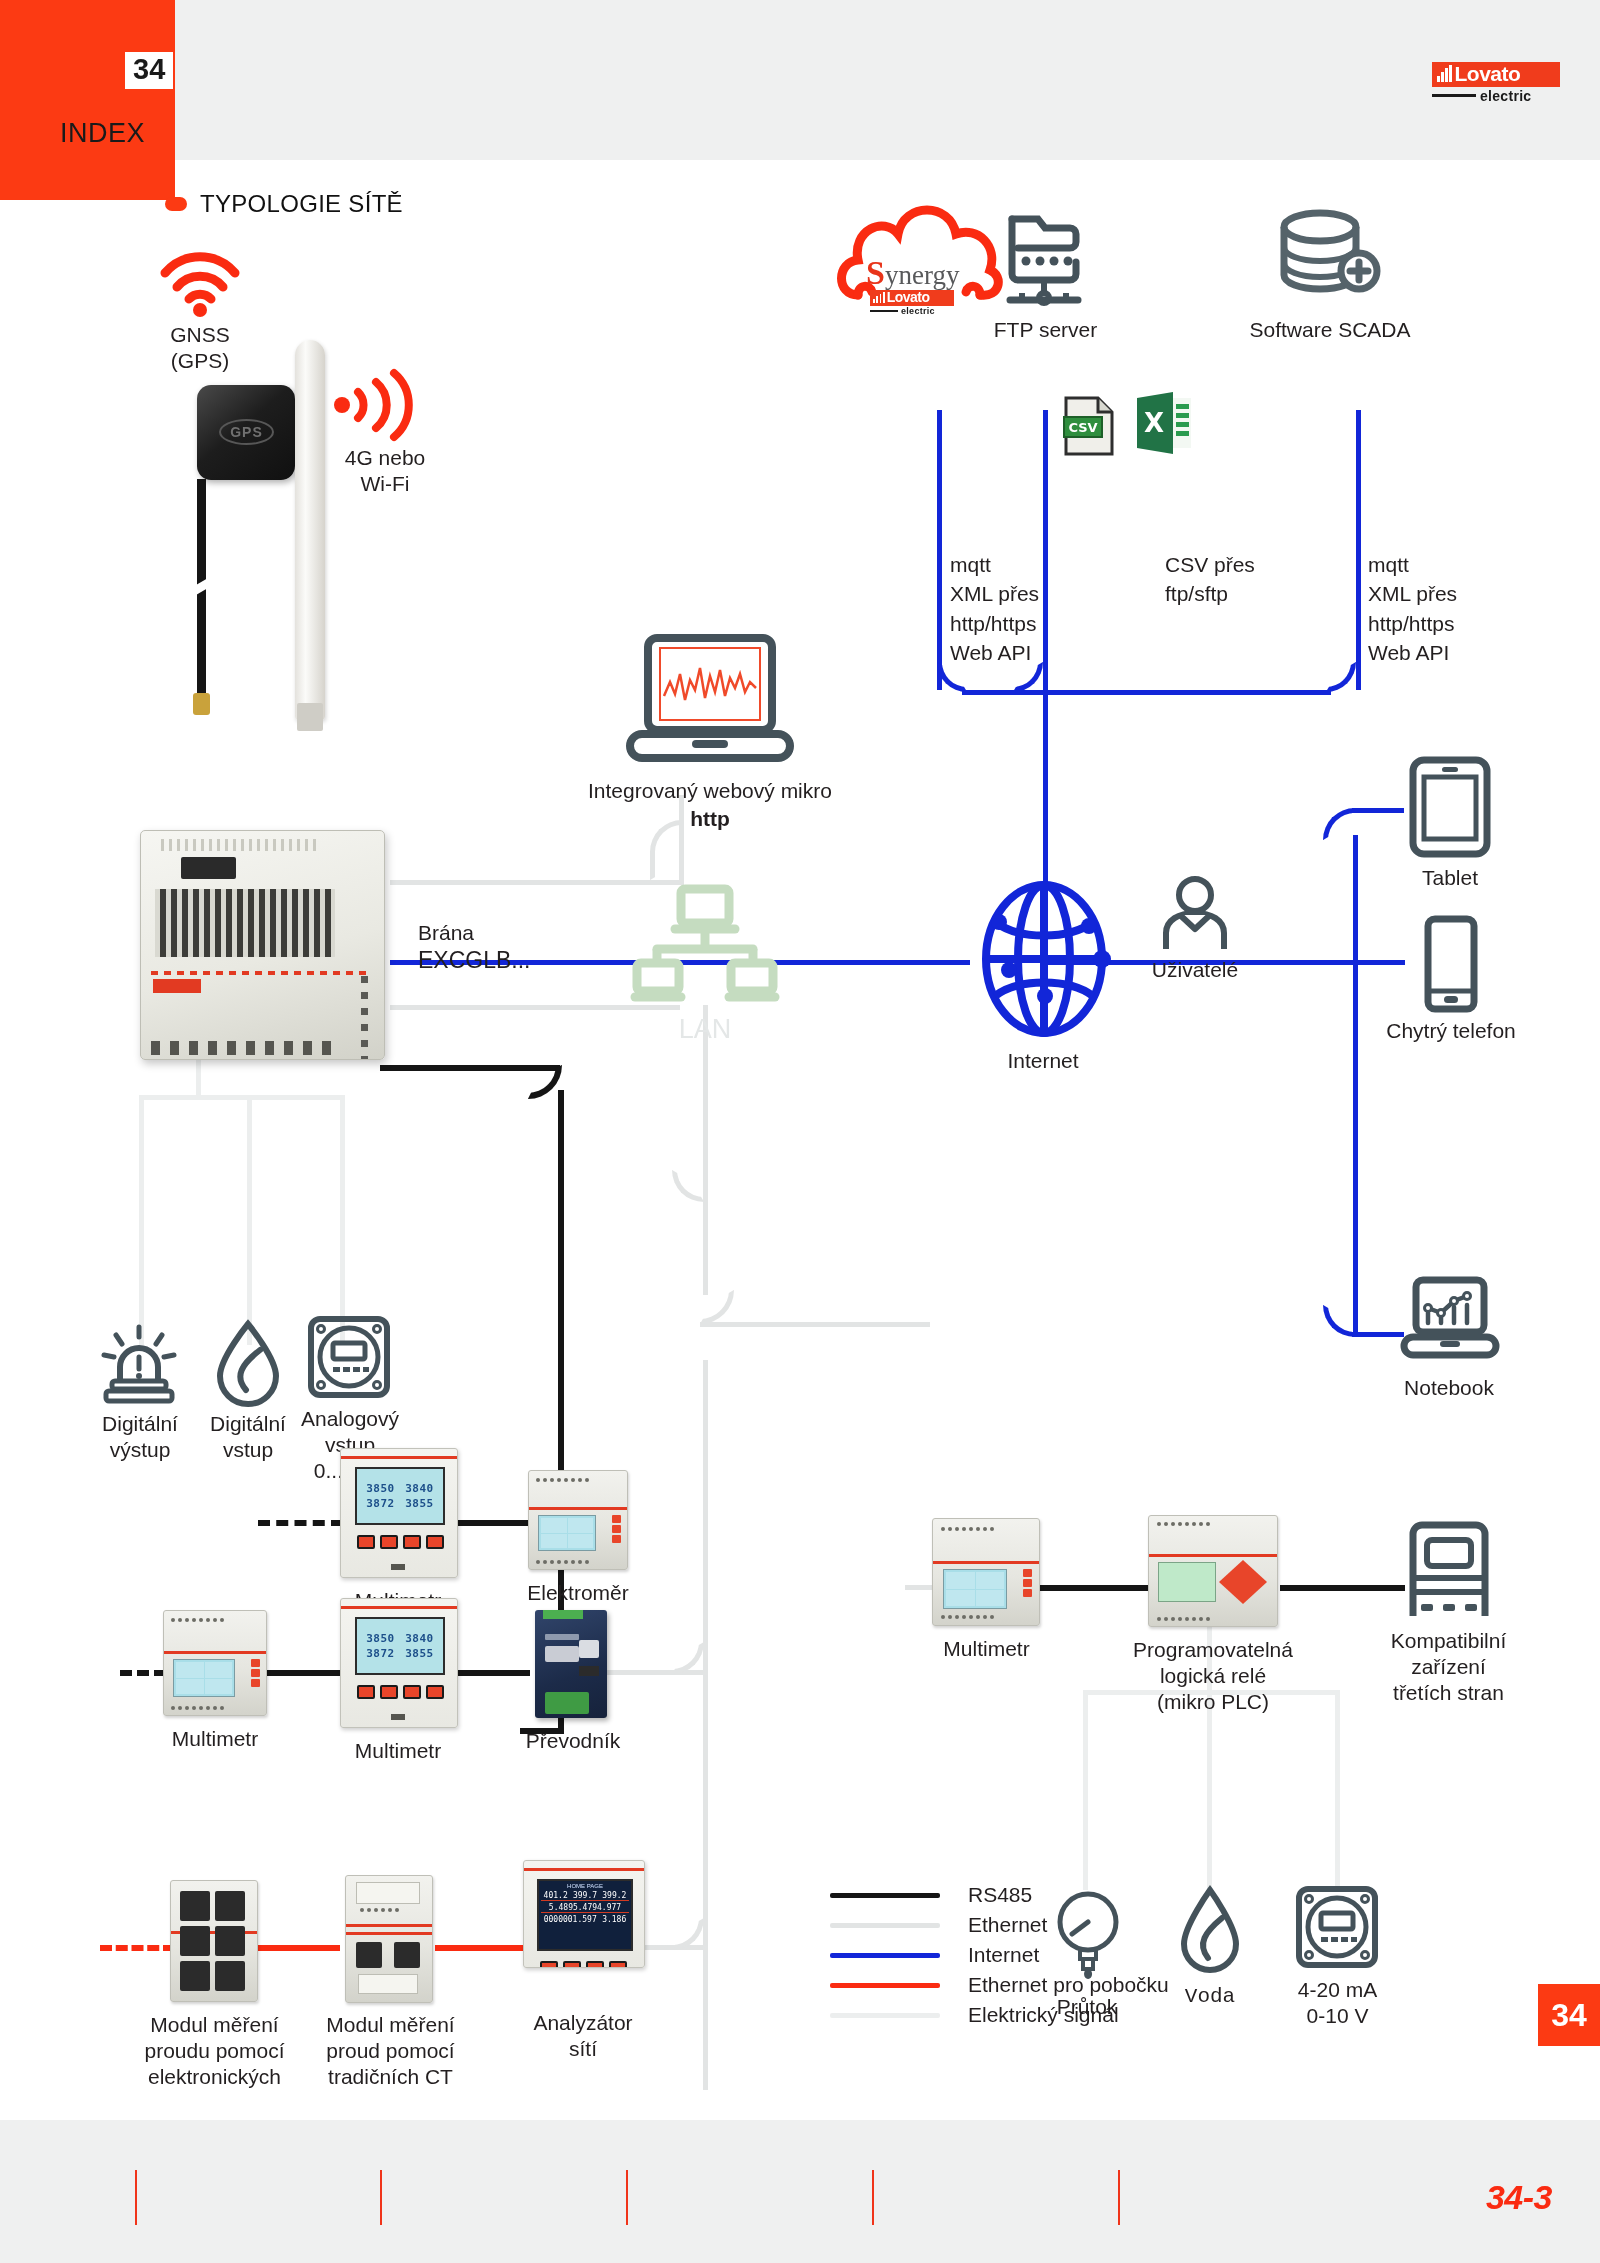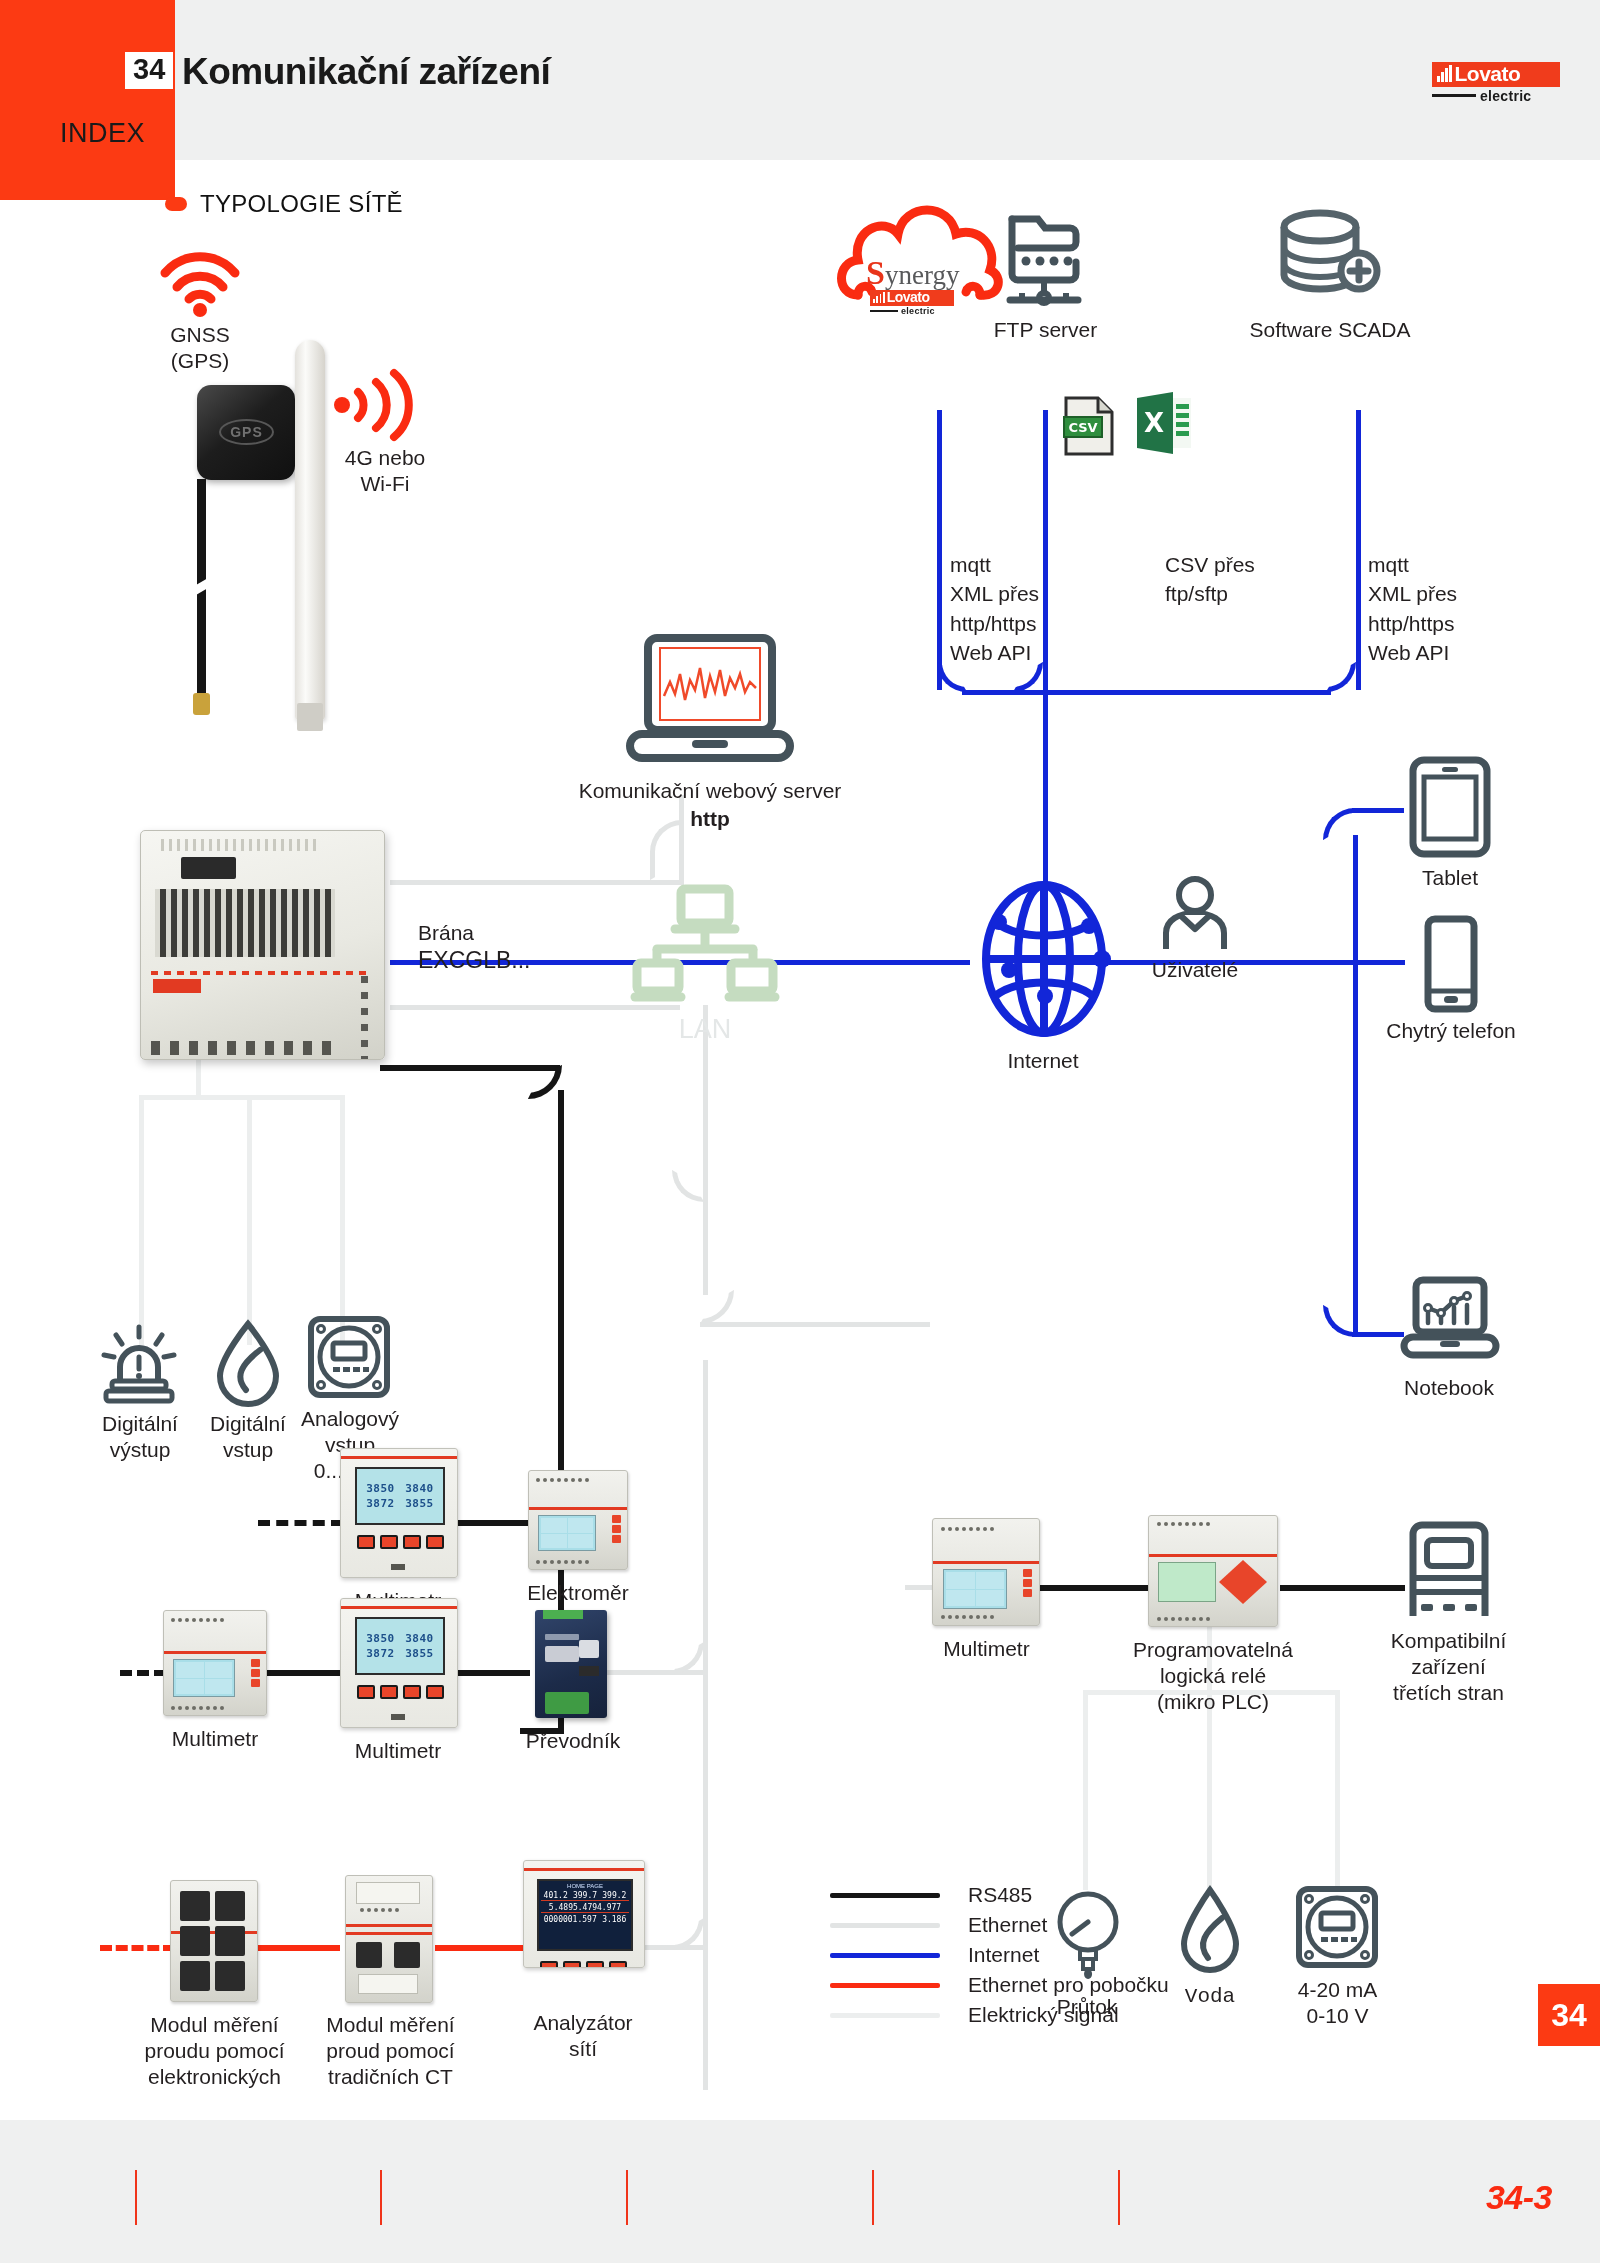--- a/index.html
+++ b/index.html
@@ -143,21 +143,20 @@
 </head>
 <body>
 
 <div id="page">
 
   <div class="header-band">
     <div class="index-block">
       <div class="index-label">INDEX</div>
     </div>
     <div class="chapter-badge">34</div>
-    <div class="header-title">Komunikační zařízení</div>
 
     <div class="lovato-logo">
       <div class="lovato-mark">
         <div class="lovato-bars">
           <i style="height:6px"></i>
             <i style="height:10px"></i>
             <i style="height:14px"></i>
             <i style="height:17px"></i>
         </div>
         <div class="lovato-word">Lovato</div>
@@ -423,21 +422,21 @@
     </div>
 
     <div class="node" style="left:620px; top:400px;">
       <svg width="180" height="145" viewBox="0 0 180 145">
         <rect x="28" y="8" width="124" height="92" rx="9" fill="#fff" stroke="#44525a" stroke-width="8"></rect>
         <rect x="40" y="18" width="100" height="72" fill="#fff" stroke="#f04a2a" stroke-width="2"></rect>
         <polyline points="44,66 50,52 55,64 60,44 65,70 70,50 75,60 80,38 85,68 90,46 95,62 100,40 105,66 110,48 115,58 120,44 125,62 130,52 136,58" fill="none" stroke="#f04a2a" stroke-width="2.5"></polyline>
         <rect x="10" y="104" width="160" height="24" rx="12" fill="#fff" stroke="#44525a" stroke-width="8"></rect>
         <rect x="72" y="110" width="36" height="8" rx="4" fill="#44525a"></rect>
       </svg>
-      <div class="lbl" style="left:-85px; top:148px; width:350px;">Komunikační webový server</div>
+      <div class="lbl" style="left:-85px; top:148px; width:350px;">Integrovaný webový mikro</div>
       <div class="lbl b" style="left:-85px; top:176px; width:350px;">http</div>
     </div>
 
     <div class="node" style="left:635px; top:655px;">
       <svg width="140" height="125" viewBox="0 0 140 125">
         <rect x="46" y="4" width="48" height="34" rx="4" fill="none" stroke="#c5dcc0" stroke-width="9"></rect>
         <line x1="40" y1="44" x2="100" y2="44" stroke="#c5dcc0" stroke-width="9" stroke-linecap="round"></line>
         <line x1="70" y1="44" x2="70" y2="64" stroke="#c5dcc0" stroke-width="9"></line>
         <line x1="22" y1="64" x2="118" y2="64" stroke="#c5dcc0" stroke-width="9" stroke-linecap="round"></line>
         <line x1="22" y1="64" x2="22" y2="78" stroke="#c5dcc0" stroke-width="9"></line>

